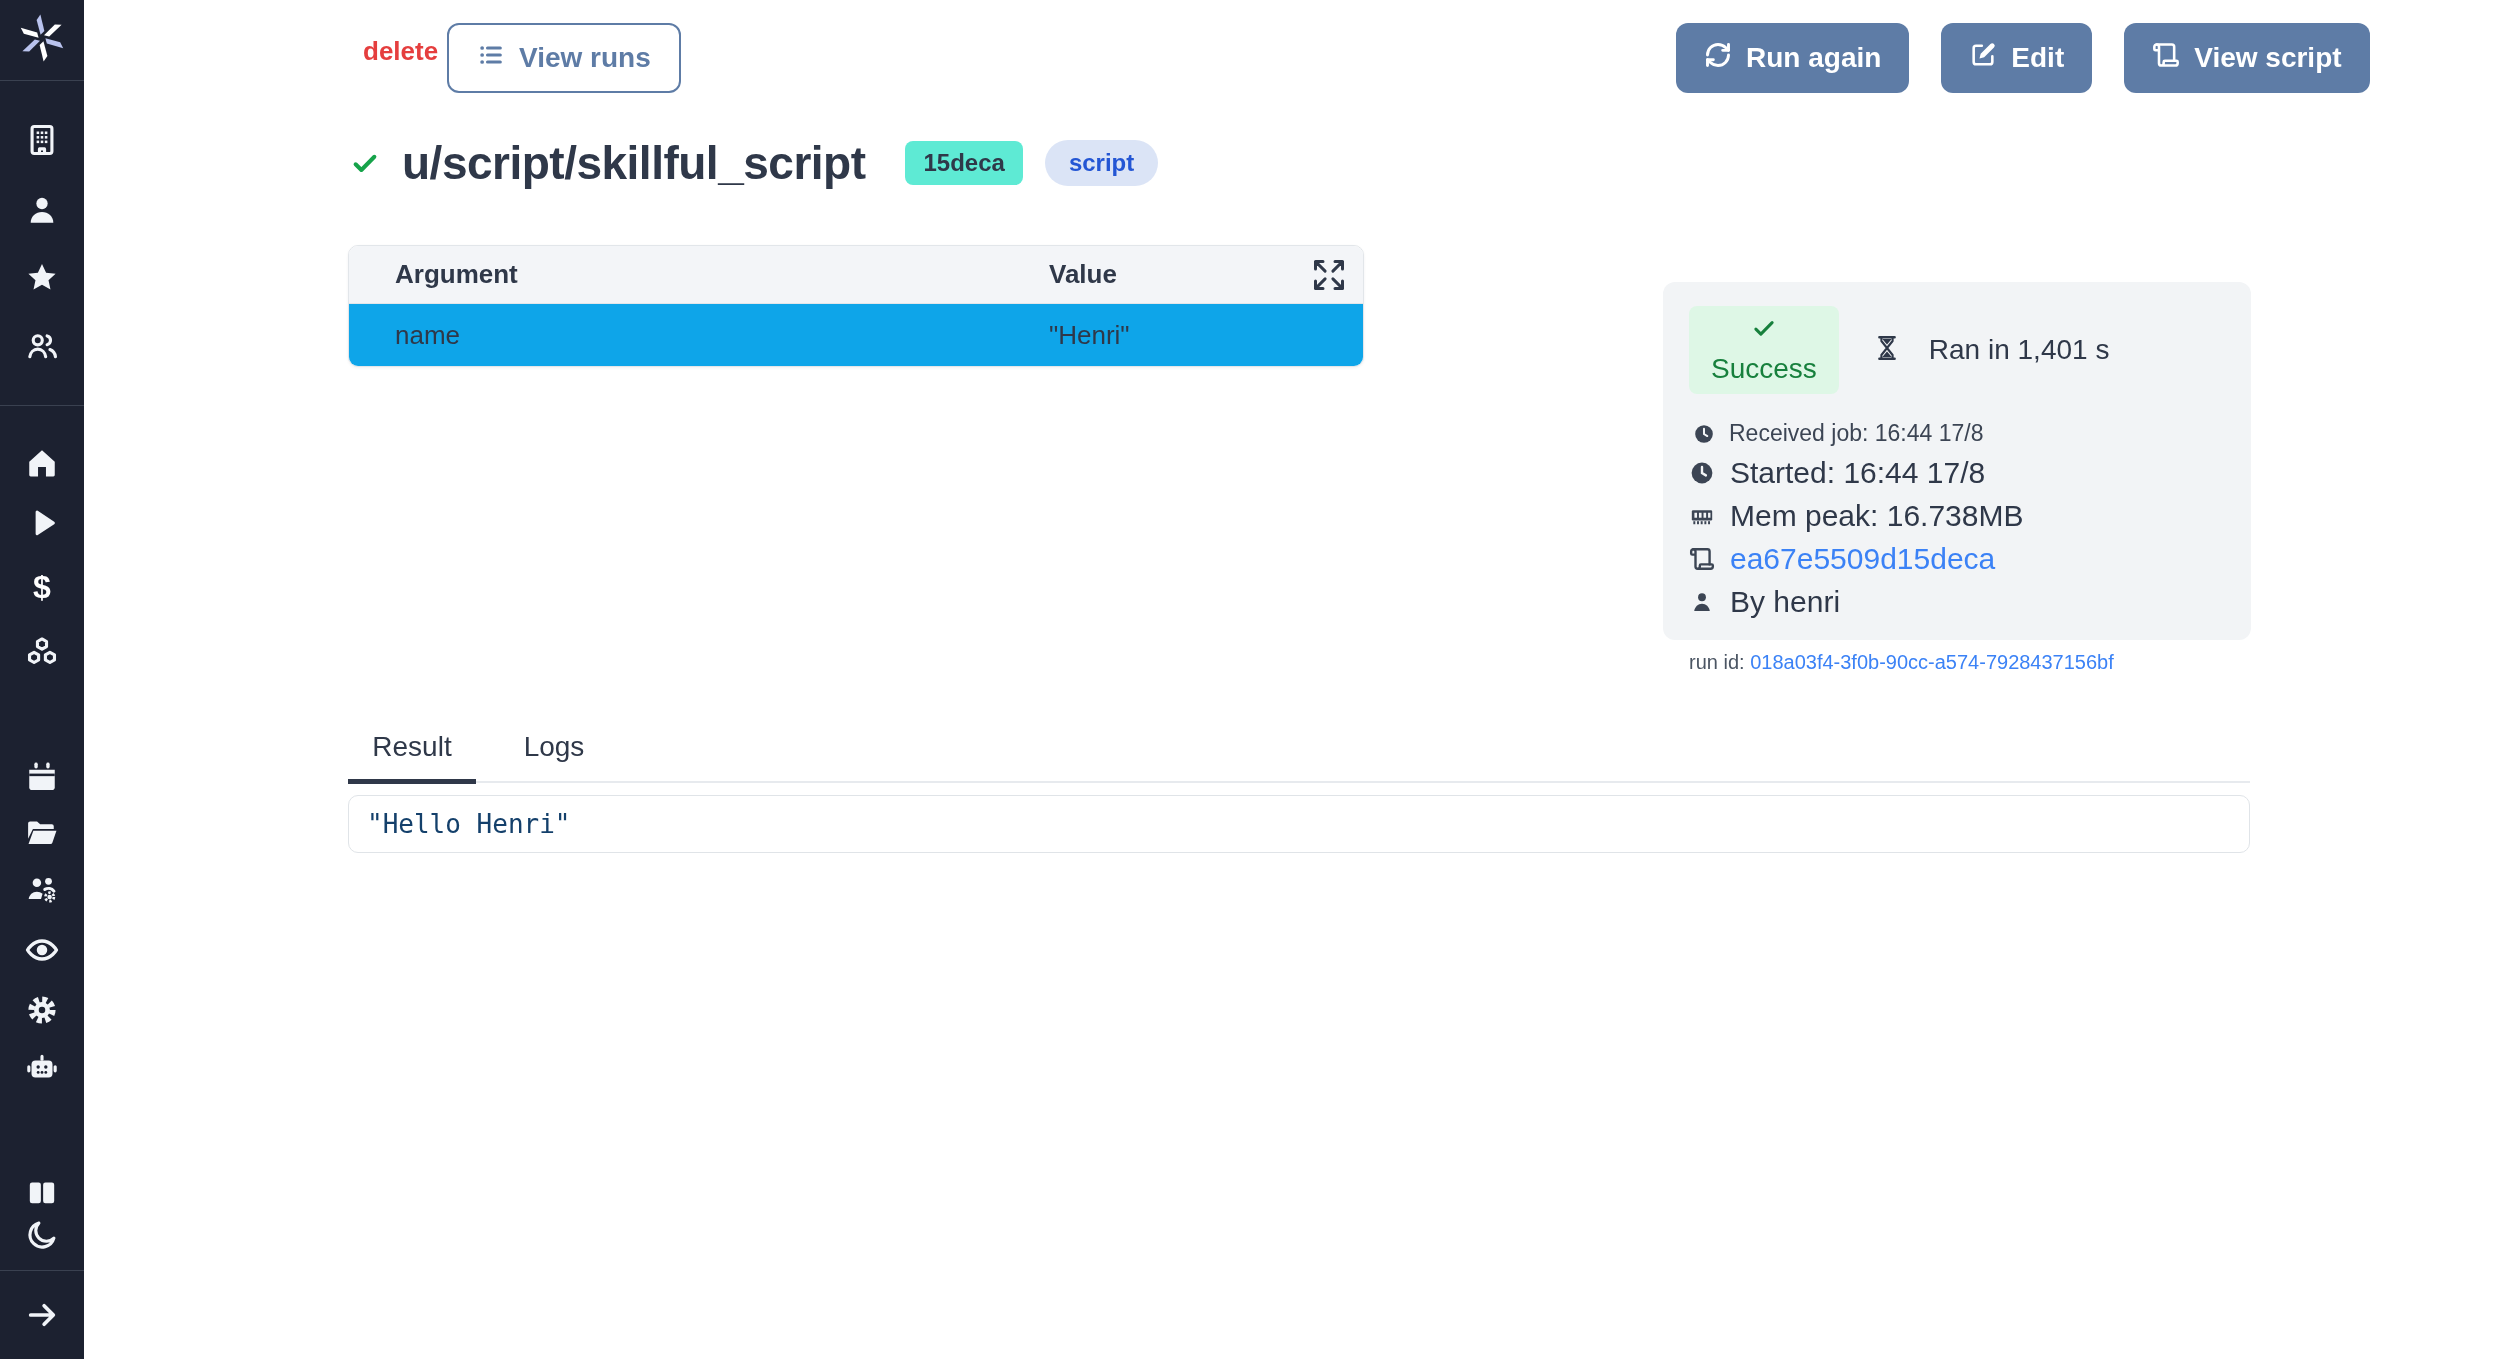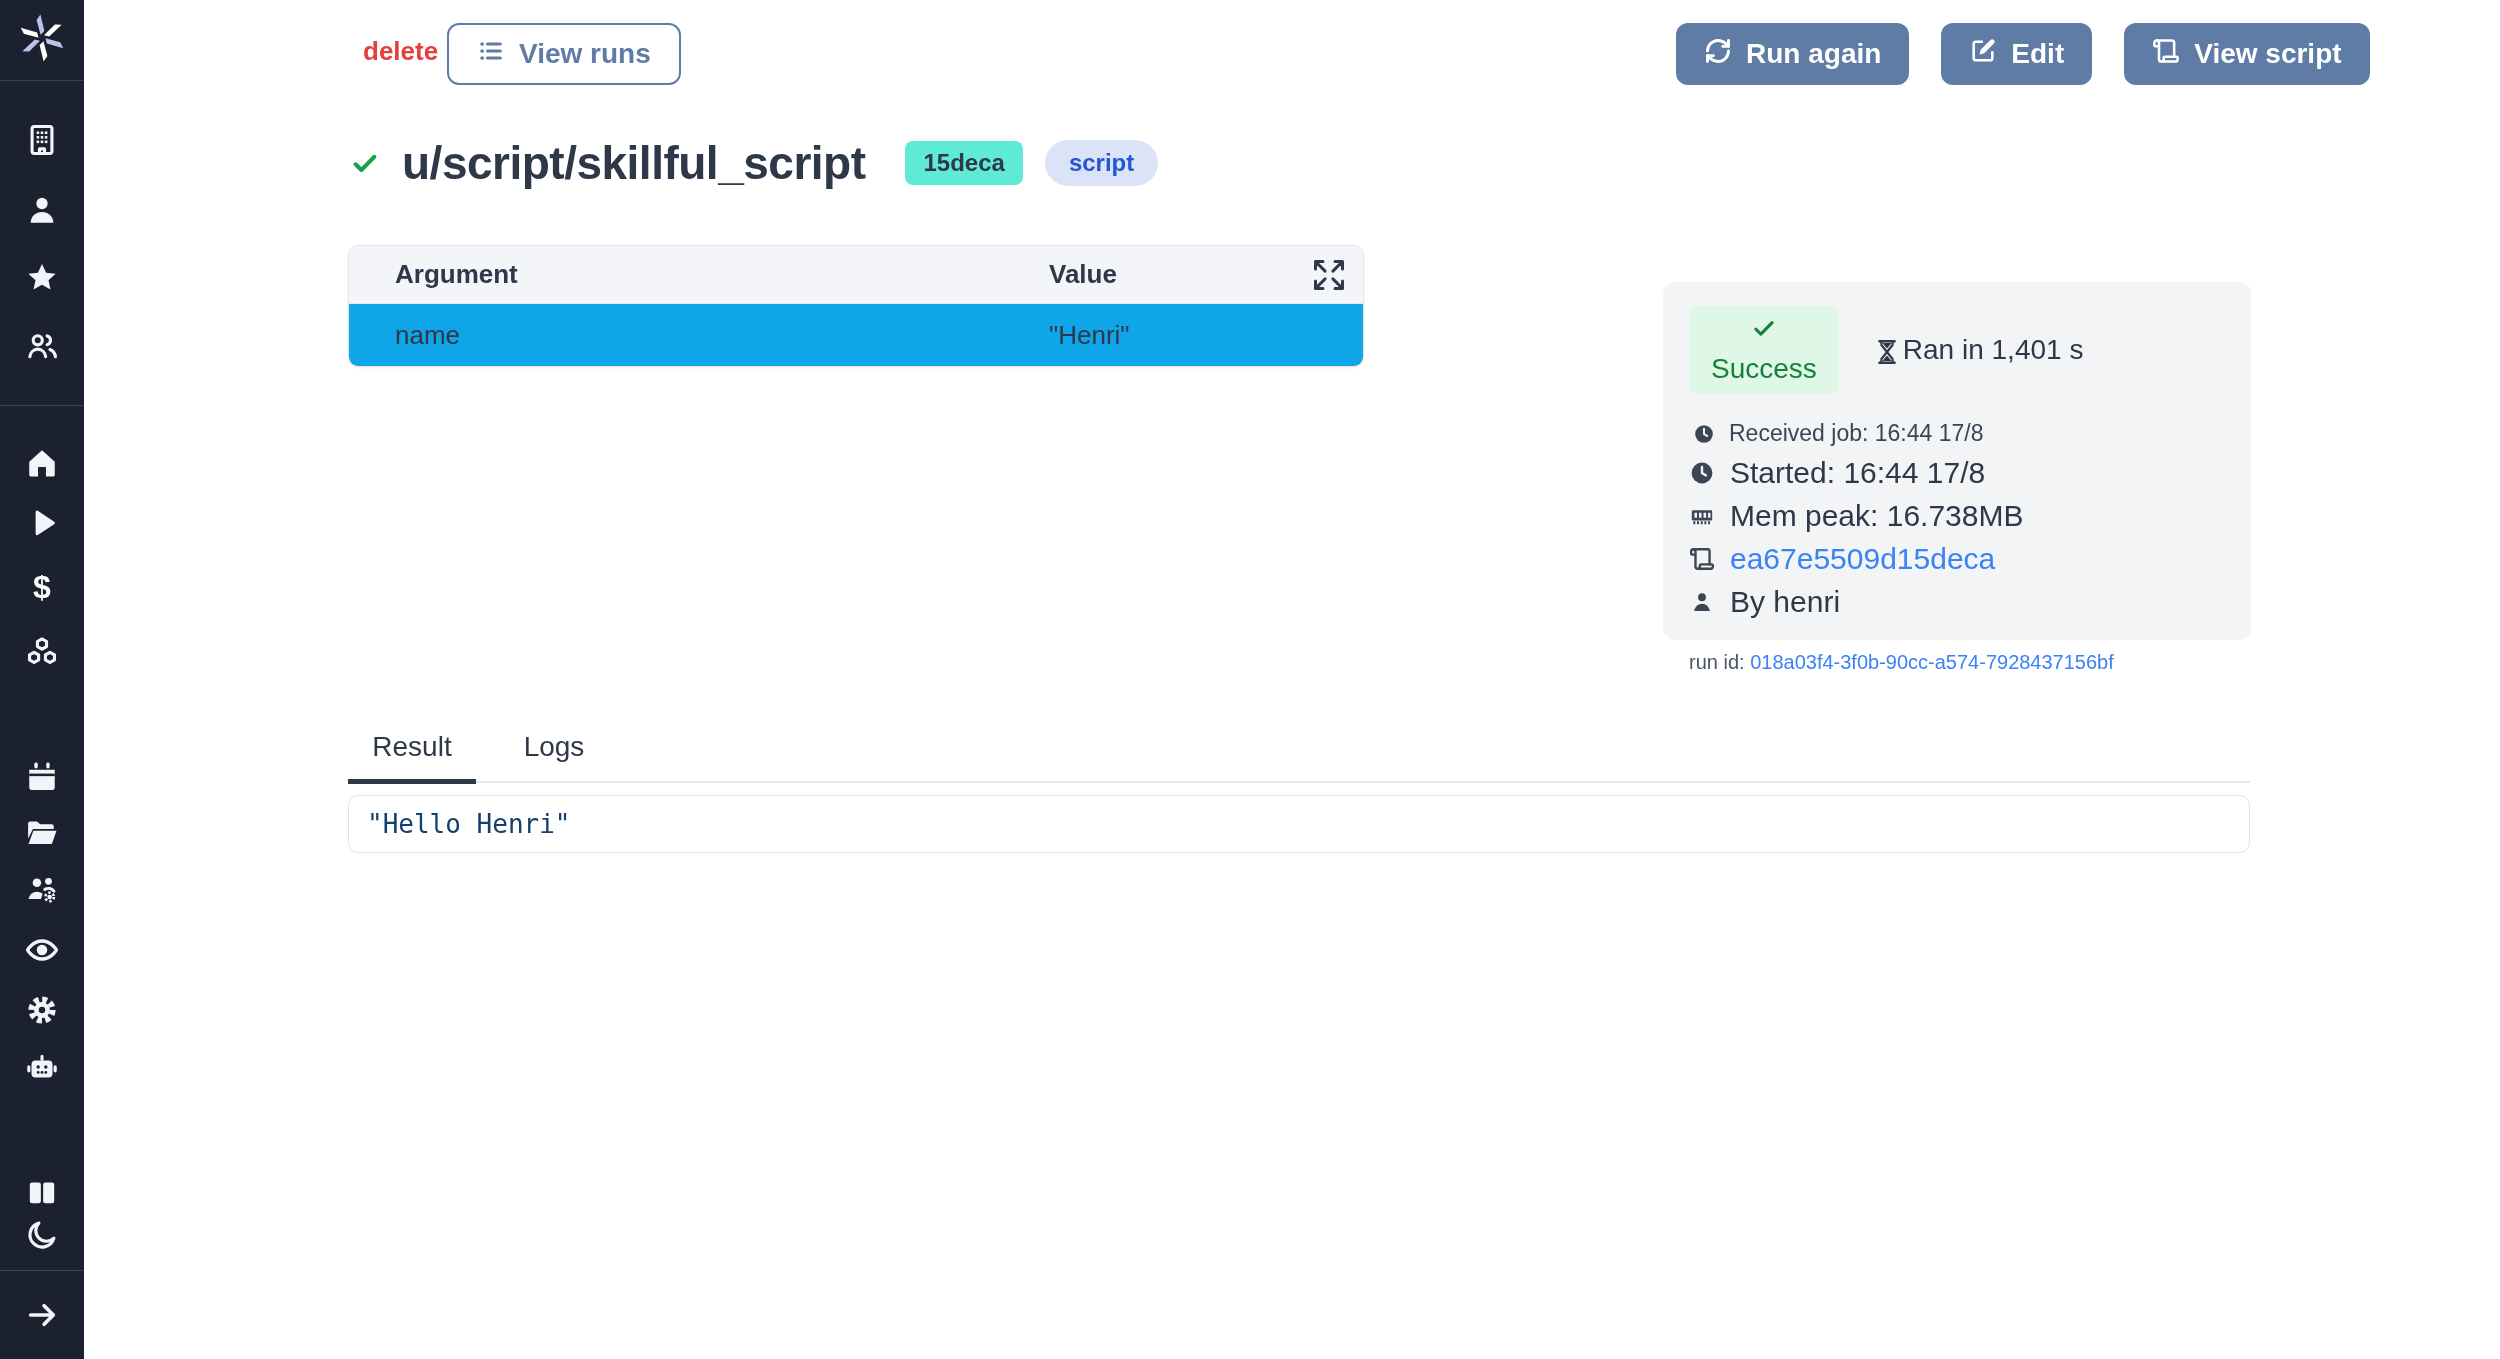--- a/index.html
+++ b/index.html
@@ -9,21 +9,21 @@
   
   .sidebar { position:absolute; left:0; top:0; width:84px; height:1359px; background:#1c2130; }
   .sidebar .divider { position:absolute; left:0; width:84px; height:1px; background:#3a4150; }
   .side-ico { position:absolute; left:25px; width:34px; height:34px; color:#f1f4f8; cursor:pointer; }
   .side-ico svg { width:34px; height:34px; display:block; }
   .logo { position:absolute; left:18px; top:14px; width:48px; height:48px; }
   .dollar-glyph { font-size:32px; font-weight:800; color:#fff; line-height:34px; text-align:center; display:block; }
 
   
   .delete-link { position:absolute; left:363px; top:36px; font-size:26px; font-weight:700; color:#e53e3e; cursor:pointer; }
-  .btn { display:inline-flex; align-items:center; gap:14px; height:62px; padding:0 28px;
+  .btn { display:inline-flex; align-items:center; gap:14px; height:70px; padding:0 28px;
     border-radius:12px; font-size:28px; font-weight:700; cursor:pointer; white-space:nowrap; }
   .btn svg { width:28px; height:28px; }
   .btn-outline { position:absolute; left:447px; top:23px; background:#fff; border:2px solid #5e7ca6; color:#5e7ca6; }
   .btn-row { position:absolute; top:23px; left:1648px; display:flex; gap:32px;margin-left:28px; }
   .btn-fill { background:#5e7ca6; border:none; color:#fff; }
 
   
   .title-row { position:absolute; left:350px; top:136px; display:flex; align-items:center; gap:22px; }
   .title-check { width:30px; height:30px; color:#16a34a; }
   .title-check svg { width:30px; height:30px; }
@@ -44,21 +44,21 @@
   .expand-btn { position:absolute; right:16px; top:11px; width:36px; height:36px; color:#2f3849; cursor:pointer; }
   .expand-btn svg { width:36px; height:36px; }
 
   
   .run-panel { position:absolute; left:1663px; top:282px; width:588px; height:358px;
     background:#f2f4f6; border-radius:12px; padding:24px 34px 24px 26px; }
   .rp-row1 { display:flex; align-items:center; gap:34px; }
   .success-badge { display:inline-flex; align-items:center; gap:12px; background:#def7e6;
     color:#17803d; font-size:28px; padding:9px 22px; border-radius:8px;flex-direction:column; }
   .success-badge svg { width:26px; height:26px; }
-  .duration { display:flex; align-items:flex-end; gap:2px; font-size:28px; font-weight:500; color:#2f3849; }
+  .duration { display:flex; align-items:flex-start; gap:28px; font-size:28px; font-weight:500; color:#2f3849; }
   .duration svg { width:28px; height:28px; }
   .rp-small { display:flex; align-items:center; gap:14px; margin:26px 0 9px 4px; font-size:23px; color:#3c4554; }
   .rp-small svg { width:22px; height:22px; color:#3c4554; }
   .rp-line { display:flex; align-items:center; gap:15px; margin:9px 0 0 0; font-size:30px; color:#2f3849; }
   .rp-line svg { width:26px; height:26px; color:#3c4554; flex:none; }
   .rp-link { color:#3b82f6; cursor:pointer; }
   .rp-runid { margin-top:32px; font-size:20px; color:#4b5563; }
   .rp-runid a { color:#3b82f6; text-decoration:none; cursor:pointer; }
 
   

